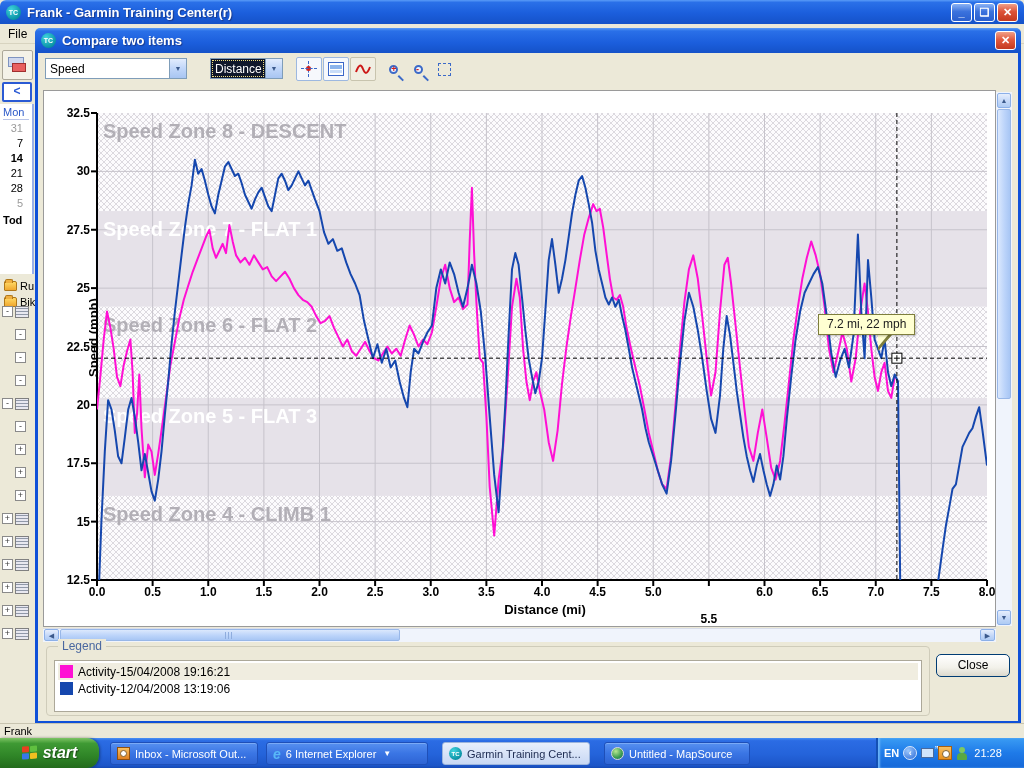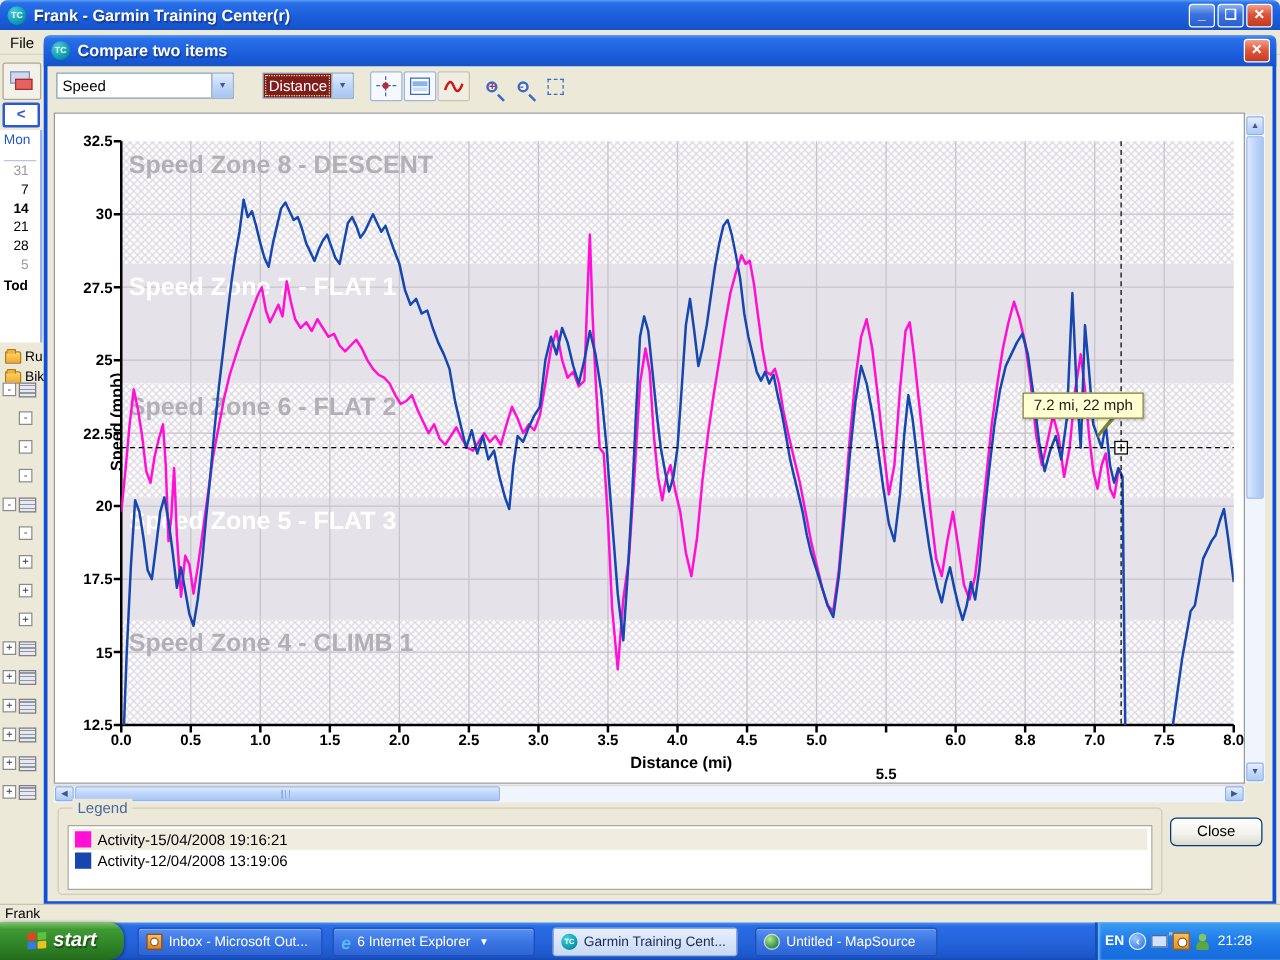--- a/index.html
+++ b/index.html
@@ -25,21 +25,21 @@
 
   
   #sidebar { left:0; top:44px; width:38px; height:679px; background:#ece9d8; }
   #partial-tool { left:2px; top:6px; width:31px; height:30px; border:1px solid #aca899; border-radius:2px;
     background:#f4f2e8; }
   #partial-tool .g1 { position:absolute; left:5px; top:6px; width:16px; height:10px; background:#cfd8ee; border:1px solid #7e93c0; }
   #partial-tool .g2 { position:absolute; left:9px; top:12px; width:14px; height:9px; background:#e86060; border:1px solid #a03030; }
   #cal-collapse { left:2px; top:38px; width:30px; height:20px; background:#fff; border:2px solid #2a5ad4;
     color:#2a5ad4; font-weight:bold; font-size:12px; text-align:center; line-height:15px; border-radius:2px; }
   #calendar { left:0; top:60px; width:34px; height:170px; background:#fff; border-right:2px solid #9ab0e8; padding:2px 3px; }
-  #cal-dow { color:#2a58c8; font-size:11px; border-bottom:1px solid #b8c4e8; padding-bottom:10px; }
+  #cal-dow { color:#2a58c8; font-size:11px; border-bottom:1px solid #b8c4e8; padding-bottom:1px; }
   .cal-day { font-size:11px; text-align:right; padding:2px 6px 1px 0; color:#000; }
   .cal-day.dim { color:#9a9a9a; }
   .cal-day.bold { font-weight:bold; }
   #cal-today { font-size:11px; font-weight:bold; padding-top:4px; }
   .folder-row { display:flex; align-items:center; gap:3px; padding:2px 0 2px 2px; font-size:11px;text-align:center; }
   .folder-ic { width:13px; height:10px; background:linear-gradient(180deg,#ffd964,#f0a830); border:1px solid #b07818;
     border-radius:1px 2px 1px 1px; position:relative; flex:none; }
   .folder-ic:before { content:""; position:absolute; left:0; top:-3px; width:6px; height:3px;
     background:#f0b040; border:1px solid #b07818; border-bottom:none; border-radius:2px 2px 0 0; }
   #tree { left:0; top:256px; width:38px; }
@@ -65,21 +65,21 @@
     line-height:17px; text-align:center; }
 
   
   .combo { height:21px; border:1px solid #7f9db9; background:#fff; display:flex; font-size:12px; }
   .combo .val { flex:1; padding:3px 4px 0 4px; white-space:nowrap; overflow:hidden; }
   .combo .btn { width:17px; border-left:1px solid #7f9db9;
     background:linear-gradient(180deg,#e2ecfd,#c0d6f9 50%,#a8c5f2); text-align:center; font-size:7px; color:#3c5a8c;
     line-height:19px; }
   #combo-metric { left:45px; top:58px; width:142px; }
   #combo-axis { left:210px; top:58px; width:73px; }
-  #combo-axis .val { background:#7f1d1d; color:#fff; outline:1px dotted #f0e080; outline-offset:-2px; }
+  #combo-axis .val { background:#0f172a; color:#fff; outline:1px dotted #f0e080; outline-offset:-2px; }
   .toolbtn { width:26px; height:24px; border:1px solid #9db8e0; border-radius:2px; background:#f6f8fc;
     display:flex; align-items:center; justify-content:center; }
   .toolbtn.flat { border-color:#c8c4ae; background:#f0eee2; }
   #tb-track { left:296px; top:57px; } #tb-split { left:323px; top:57px; } #tb-wave { left:350px; top:57px; }
   .zoombtn { width:23px; height:23px; display:flex; align-items:center; justify-content:center; }
   #tb-zoomin { left:382px; top:58px; } #tb-zoomout { left:407px; top:58px; } #tb-fit { left:433px; top:58px; }
 
   
   #chart-panel { left:43px; top:90px; width:953px; height:537px; background:#fff; border:1px solid #9a9a9a; }
   .ytick { position:absolute; width:45px; text-align:right; font-size:12px; font-weight:bold; color:#000; }
@@ -406,21 +406,21 @@
     <div class="abs xtick" style="left: 243.875px; top: 585px;">1.5</div>
     <div class="abs xtick" style="left: 299.5px; top: 585px;">2.0</div>
     <div class="abs xtick" style="left: 355.125px; top: 585px;">2.5</div>
     <div class="abs xtick" style="left: 410.75px; top: 585px;">3.0</div>
     <div class="abs xtick" style="left: 466.375px; top: 585px;">3.5</div>
     <div class="abs xtick" style="left: 522px; top: 585px;">4.0</div>
     <div class="abs xtick" style="left: 577.625px; top: 585px;">4.5</div>
     <div class="abs xtick" style="left: 633.25px; top: 585px;">5.0</div>
     <div class="abs xtick" style="left: 688.875px; top: 585px; margin-top: 27px;">5.5</div>
     <div class="abs xtick" style="left: 744.5px; top: 585px;">6.0</div>
-    <div class="abs xtick" style="left: 800.125px; top: 585px;">8.8</div>
+    <div class="abs xtick" style="left: 800.125px; top: 585px;">6.5</div>
     <div class="abs xtick" style="left: 855.75px; top: 585px;">7.0</div>
     <div class="abs xtick" style="left: 911.375px; top: 585px;">7.5</div>
     <div class="abs xtick" style="left: 967px; top: 585px;">8.0</div>
   </div>
 <div class="abs" id="tip-tail1"></div>
 <div class="abs" id="tip-tail2"></div>
 <div class="abs" id="cursor-tip">7.2 mi, 22 mph</div>
 
 <div class="abs" id="hsb-track"></div>
 <div class="abs sb-arrow" style="left:44px;top:629px;width:15px;height:12px;font-size:7px;line-height:11px;">◀</div>

